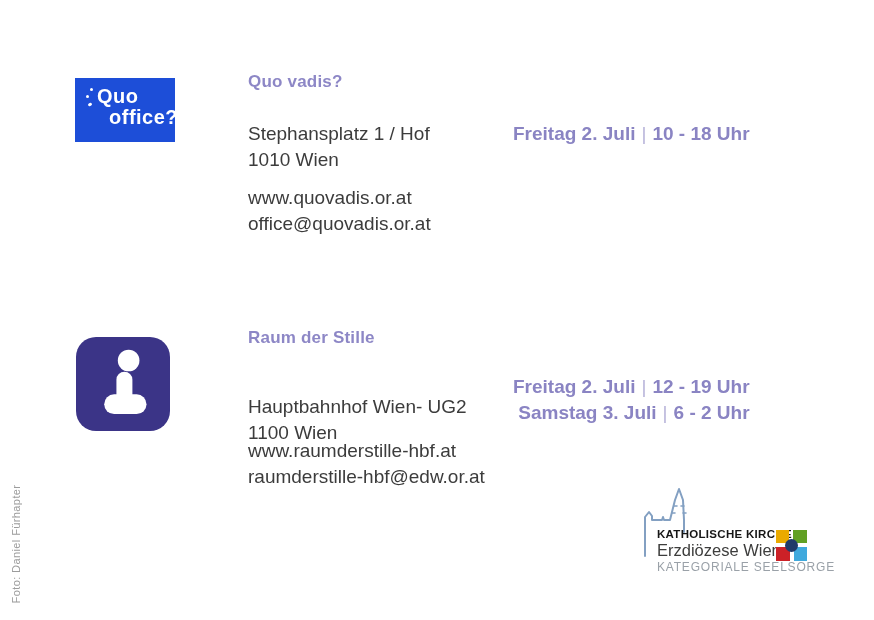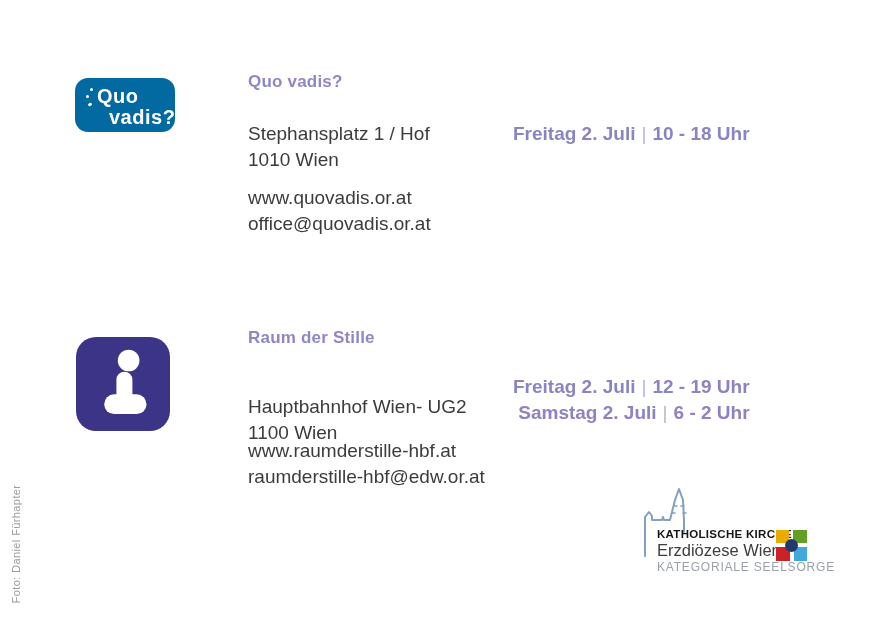--- a/index.html
+++ b/index.html
@@ -21,23 +21,23 @@
     white-space: nowrap;
     font-size: 11px;
     letter-spacing: 0.4px;
     color: #9c9c9c;
   }
 
   
   .qv-logo {
     position: absolute;
     left: 75px; top: 78px;
-    width: 100px; height: 54px;
-    background: #0369a1;
-    border-radius: 13px;
+    width: 100px; height: 64px;
+    background: #1d4ed8;
+    border-radius: 0;
     color: #fff;
   }
   .qv-logo .l1 {
     position: absolute; left: 22px; top: 7px;
     font-size: 20px; font-weight: 700; letter-spacing: 0.5px;
   }
   .qv-logo .l2 {
     position: absolute; left: 34px; top: 28px;
     font-size: 20px; font-weight: 700; letter-spacing: 0.5px;
   }
@@ -132,21 +132,21 @@
 
   <div class="photo-credit">Foto: Daniel Fürhapter</div>
 
   <div class="qv-logo">
     <span class="qv-sparkle">
         <i></i>
         <i></i>
         <i></i>
       </span>
     <span class="l1">Quo</span>
-    <span class="l2">vadis?</span>
+    <span class="l2">office?</span>
   </div>
 
   <div class="section-title title-1">Quo vadis?</div>
 
   <div class="text-block addr-1">
     <div>Stephansplatz 1 / Hof</div>
     <div>1010 Wien</div>
   </div>
 
   <div class="hours-block hours-1">
@@ -173,21 +173,21 @@
   <div class="text-block addr-2">
     <div>Hauptbahnhof Wien- UG2</div>
     <div>1100 Wien</div>
   </div>
 
   <div class="hours-block hours-2">
     <div>
       <span>Freitag 2. Juli</span><span class="pipe">|</span><span>12 - 19 Uhr</span>
     </div>
     <div>
-      <span>Samstag 2. Juli</span><span class="pipe">|</span><span>6 - 2 Uhr</span>
+      <span>Samstag 3. Juli</span><span class="pipe">|</span><span>6 - 2 Uhr</span>
     </div>
   </div>
 
   <div class="text-block links-2">
     <div>www.raumderstille-hbf.at</div>
     <div>raumderstille-hbf@edw.or.at</div>
   </div>
 
   <div class="church-logo">
     <svg class="spire-svg" viewBox="0 0 60 72">

